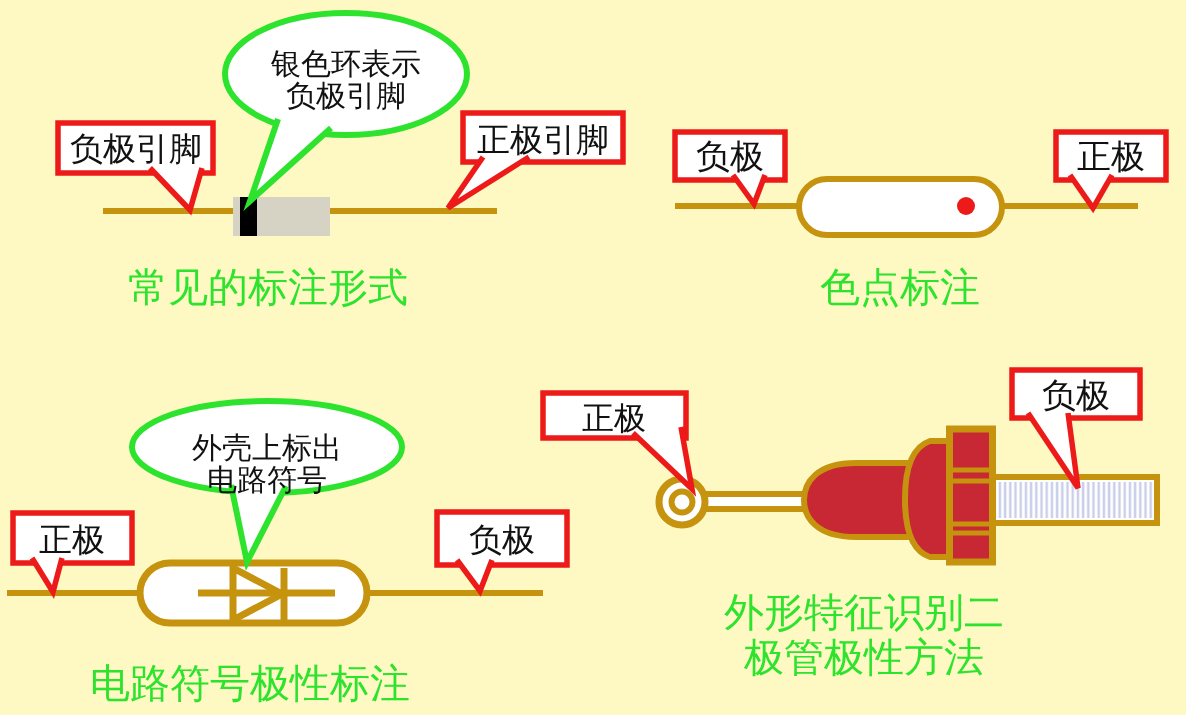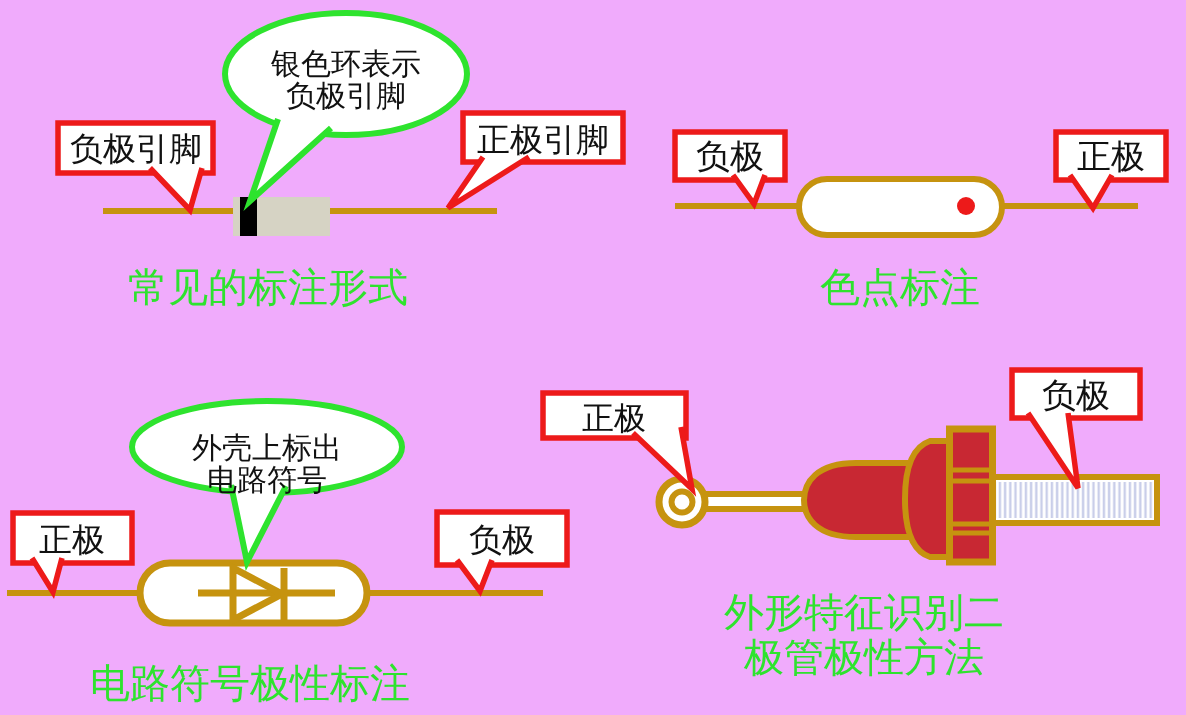--- a/index.html
+++ b/index.html
@@ -1,16 +1,16 @@
 <!DOCTYPE html>
 <html><head>
 <meta charset="utf-8">
 <style>
   html,body{margin:0;padding:0;background:#ffffff;}
-  .stage{position:relative;width:1186px;height:715px;background:#f0abfc;overflow:hidden;}
+  .stage{position:relative;width:1186px;height:715px;background:#fef9c3;overflow:hidden;}
   svg{display:block;}
   .t{font-family:"Liberation Serif","DejaVu Serif",serif;fill:#111111;}
   .lbl{font-size:33px;}
   .lbl34{font-size:34px;}
   .lbl32{font-size:32px;}
   .bub{font-size:30px;}
   .cap{font-size:40px;fill:#2ee32e;}
   .redbox{fill:#ffffff;stroke:#ed1a1a;stroke-width:5.5;}
   .redtail{fill:#ffffff;stroke:#ed1a1a;stroke-width:5.5;stroke-linejoin:miter;}
   .greenbubble{fill:#ffffff;stroke:#2ee32e;stroke-width:6;}

